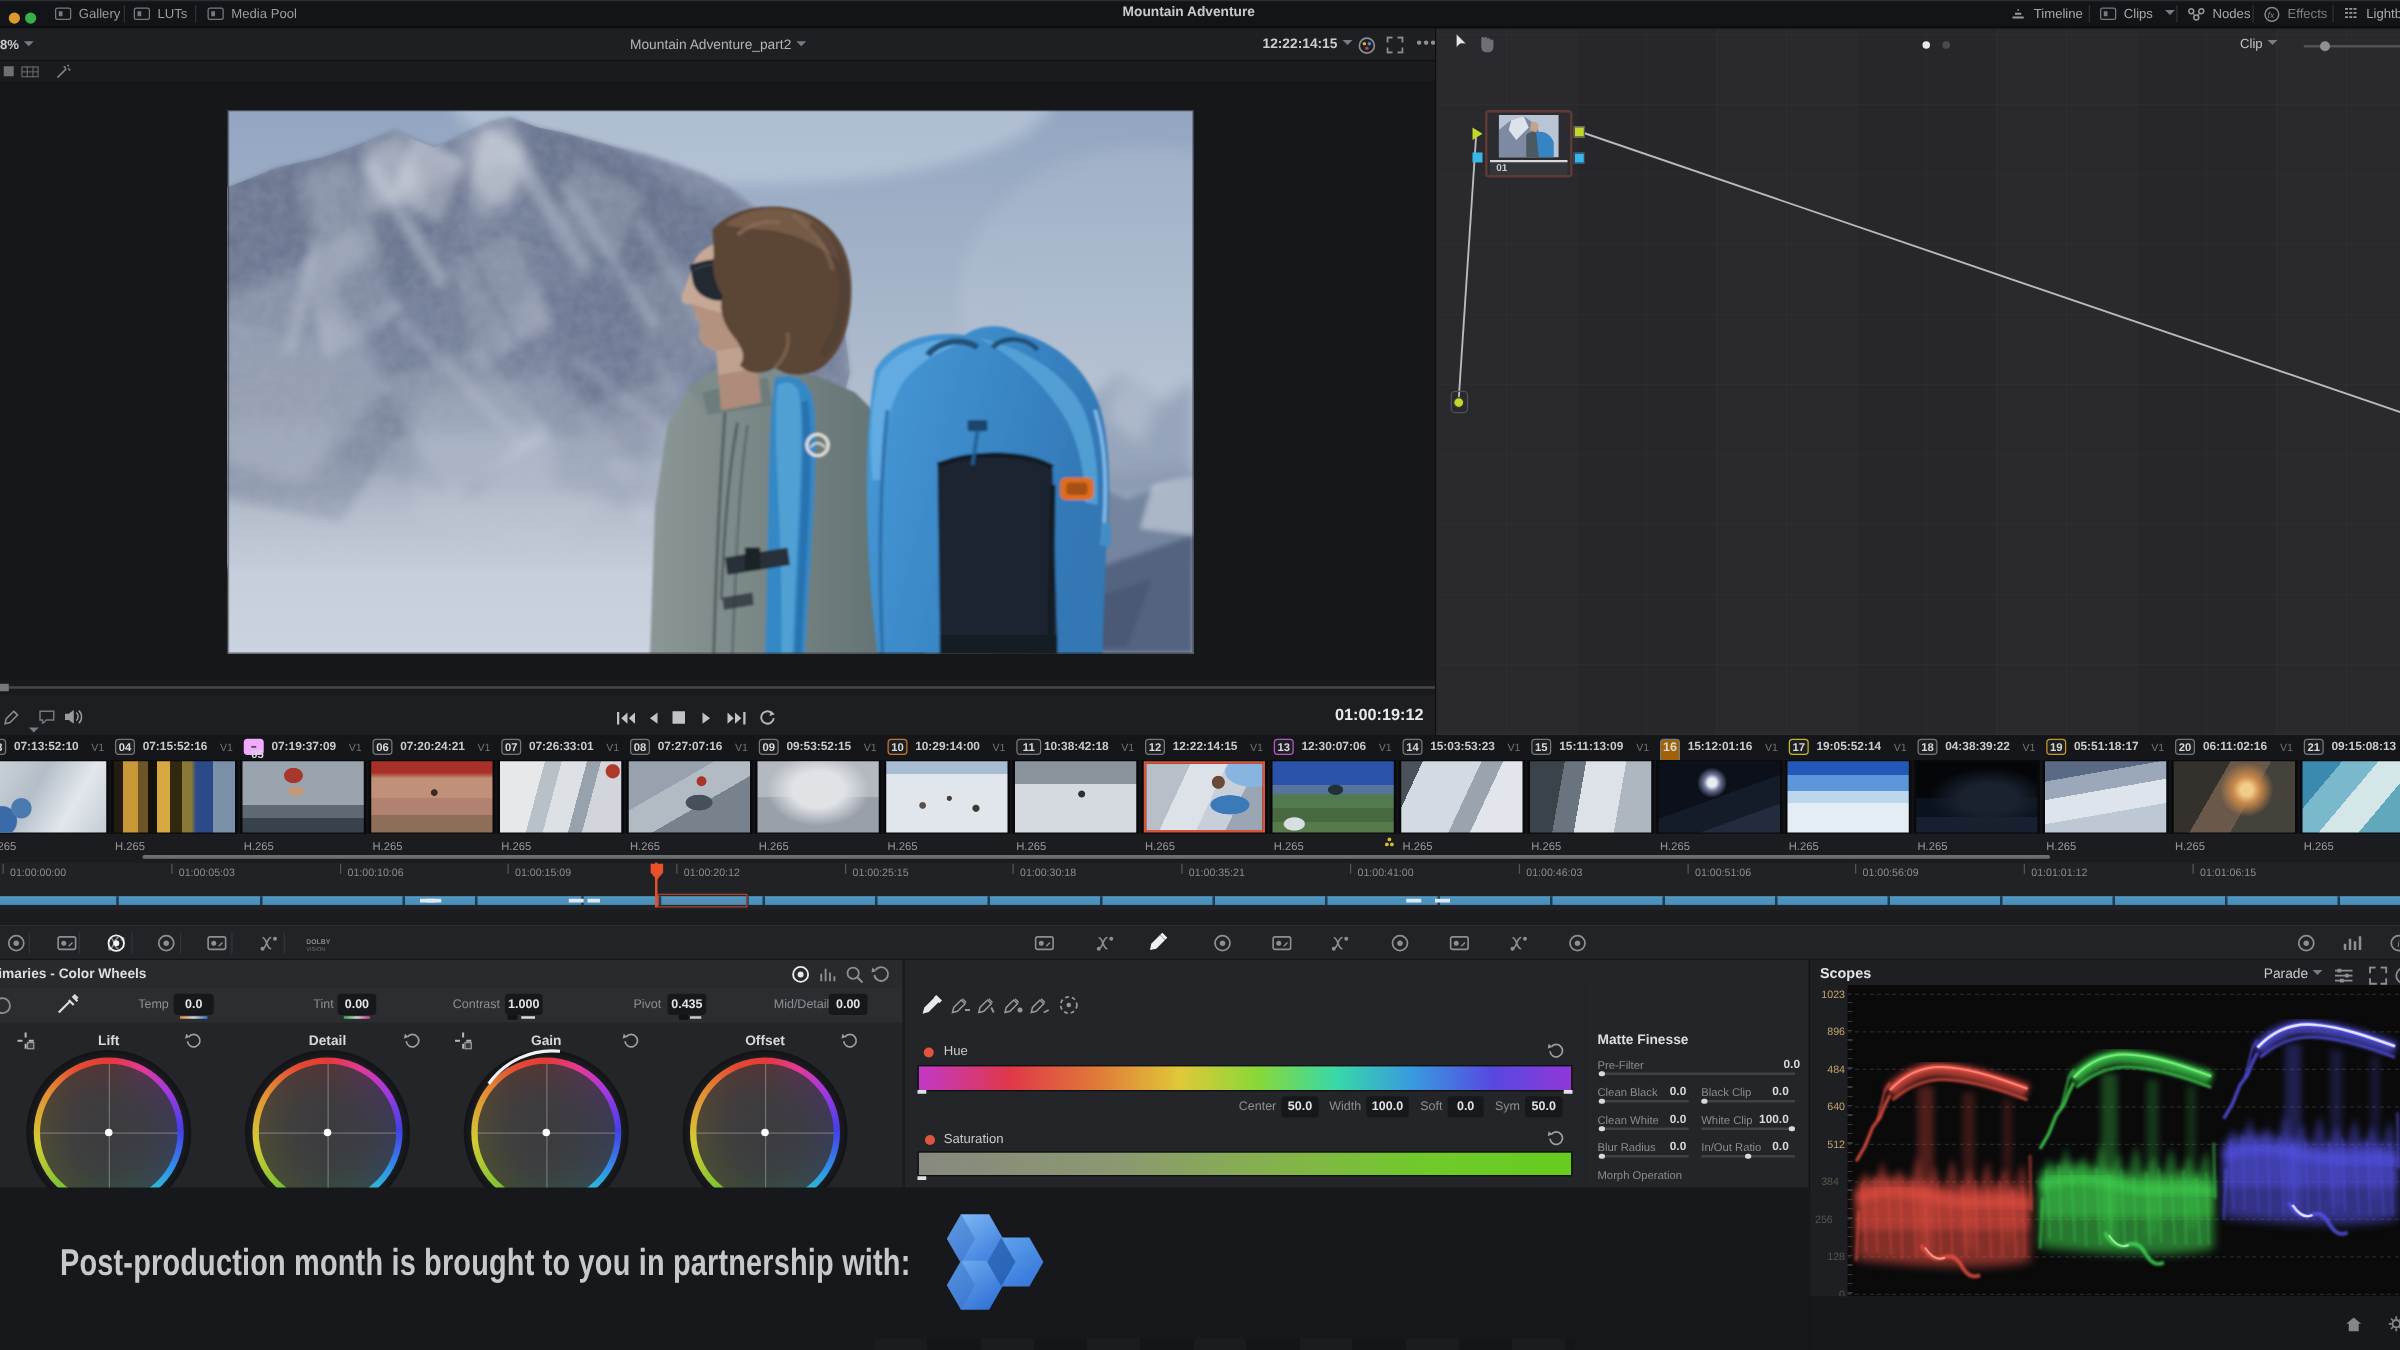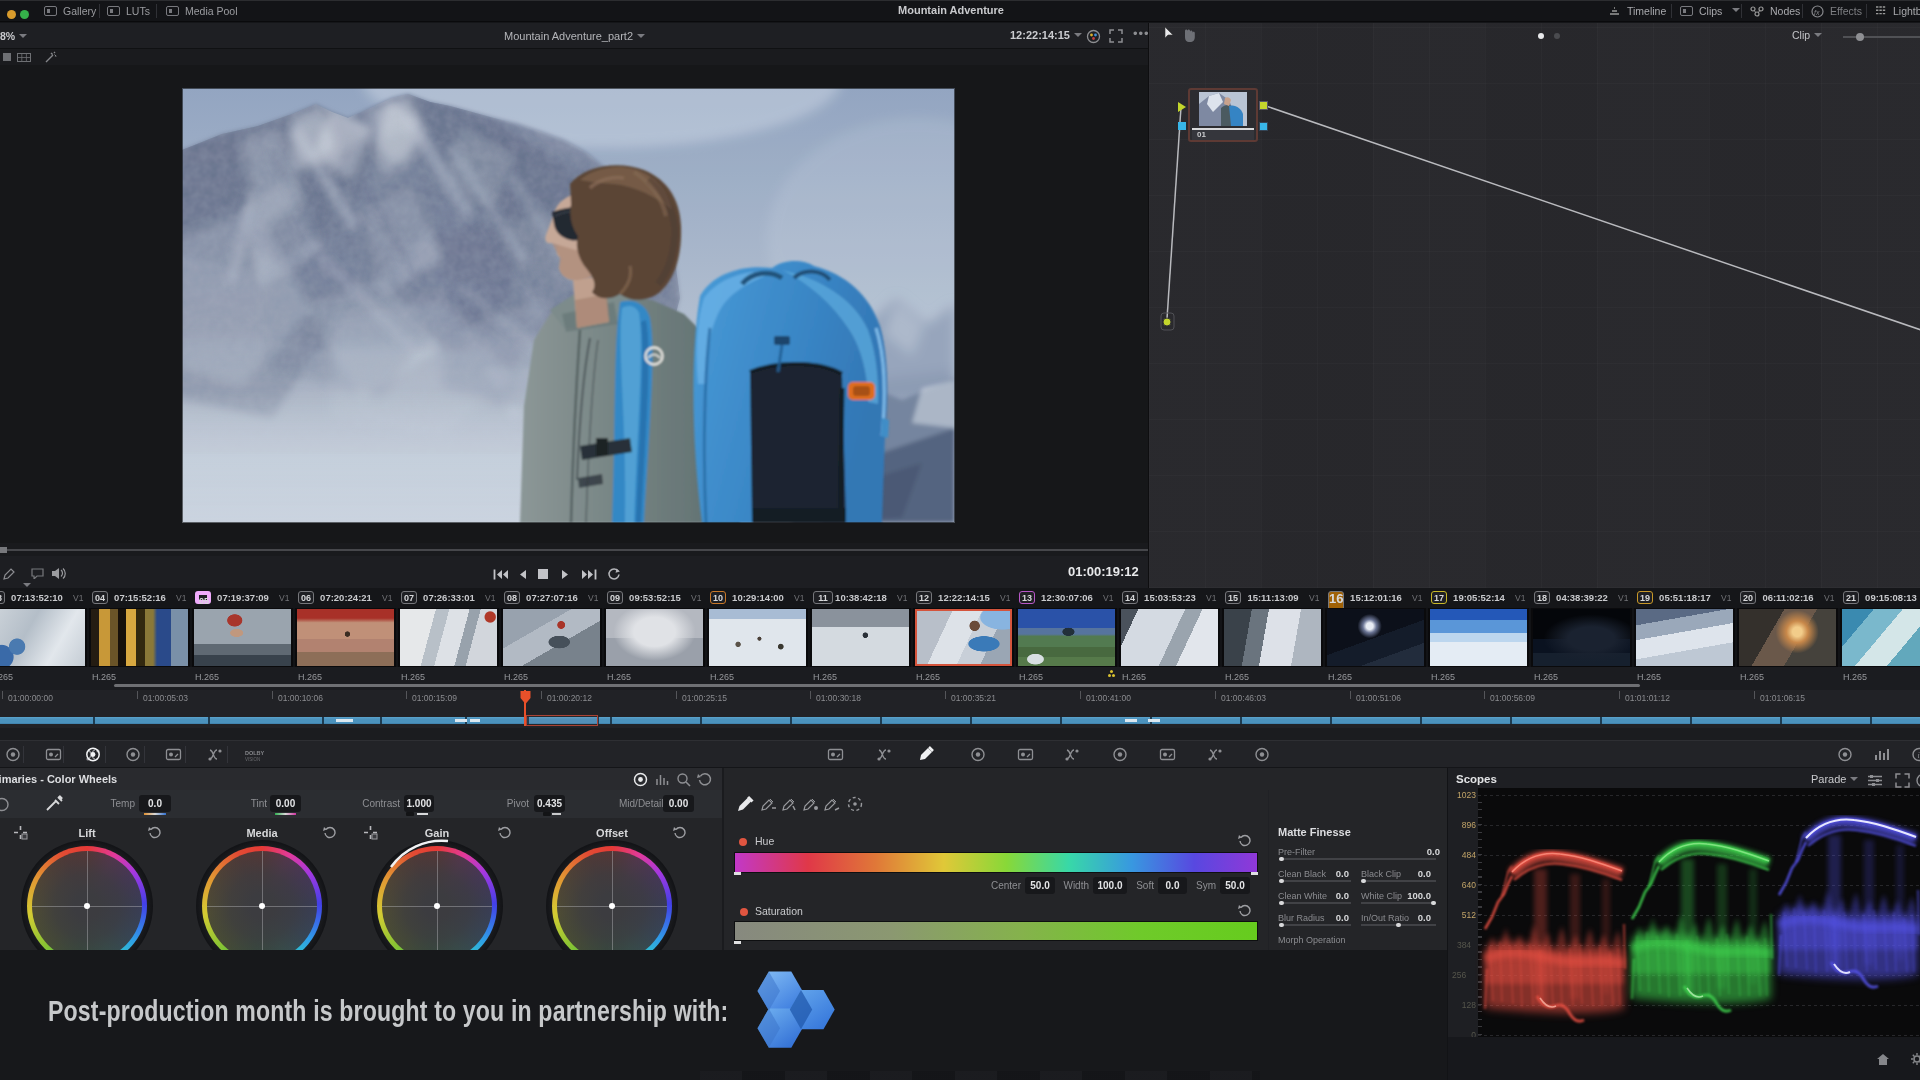--- a/index.html
+++ b/index.html
@@ -386,21 +386,21 @@
  <div class="abs" style="left:110px;top:99px;width:9px;height:9px;background:#38b6e8;border:1px solid #345"></div>
 </div>
 
 <div id="clipshead">
 <div class="abs" style="left:-11px;top:3px;width:16px;height:13px;border:1px solid #76777b;border-radius:3px;background:#1e1f23;color:#d8d9db;font-size:9px;font-weight:bold;text-align:center;line-height:13px">03</div>
 <div class="abs" style="left:9px;top:4px;width:56px;text-align:center;color:#c9cacd;font-size:9.5px;font-weight:bold">07:13:52:10</div>
 <div class="abs" style="left:73px;top:5px;color:#717276;font-size:8.5px">V1</div>
 <div class="abs" style="left:92px;top:3px;width:16px;height:13px;border:1px solid #76777b;border-radius:3px;background:#1e1f23;color:#d8d9db;font-size:9px;font-weight:bold;text-align:center;line-height:13px">04</div>
 <div class="abs" style="left:112px;top:4px;width:56px;text-align:center;color:#c9cacd;font-size:9.5px;font-weight:bold">07:15:52:16</div>
 <div class="abs" style="left:176px;top:5px;color:#717276;font-size:8.5px">V1</div>
-<div class="abs" style="left:195px;top:3px;width:16px;height:13px;border:4px solid #f0abfc;border-radius:3px;background:#1e1f23;color:#d8d9db;font-size:9px;font-weight:bold;text-align:center;line-height:13px">05</div>
+<div class="abs" style="left:195px;top:3px;width:16px;height:13px;border:6px solid #f0abfc;border-radius:3px;background:#1e1f23;color:#d8d9db;font-size:9px;font-weight:bold;text-align:center;line-height:13px">05</div>
 <div class="abs" style="left:215px;top:4px;width:56px;text-align:center;color:#c9cacd;font-size:9.5px;font-weight:bold">07:19:37:09</div>
 <div class="abs" style="left:279px;top:5px;color:#717276;font-size:8.5px">V1</div>
 <div class="abs" style="left:298px;top:3px;width:16px;height:13px;border:1px solid #76777b;border-radius:3px;background:#1e1f23;color:#d8d9db;font-size:9px;font-weight:bold;text-align:center;line-height:13px">06</div>
 <div class="abs" style="left:318px;top:4px;width:56px;text-align:center;color:#c9cacd;font-size:9.5px;font-weight:bold">07:20:24:21</div>
 <div class="abs" style="left:382px;top:5px;color:#717276;font-size:8.5px">V1</div>
 <div class="abs" style="left:401px;top:3px;width:16px;height:13px;border:1px solid #76777b;border-radius:3px;background:#1e1f23;color:#d8d9db;font-size:9px;font-weight:bold;text-align:center;line-height:13px">07</div>
 <div class="abs" style="left:421px;top:4px;width:56px;text-align:center;color:#c9cacd;font-size:9.5px;font-weight:bold">07:26:33:01</div>
 <div class="abs" style="left:485px;top:5px;color:#717276;font-size:8.5px">V1</div>
 <div class="abs" style="left:504px;top:3px;width:16px;height:13px;border:1px solid #76777b;border-radius:3px;background:#1e1f23;color:#d8d9db;font-size:9px;font-weight:bold;text-align:center;line-height:13px">08</div>
 <div class="abs" style="left:524px;top:4px;width:56px;text-align:center;color:#c9cacd;font-size:9.5px;font-weight:bold">07:27:07:16</div>
@@ -419,21 +419,21 @@
 <div class="abs" style="left:1000px;top:5px;color:#717276;font-size:8.5px">V1</div>
 <div class="abs" style="left:1019px;top:3px;width:16px;height:13px;border:1px solid #b858c8;border-radius:3px;background:#1e1f23;color:#d8d9db;font-size:9px;font-weight:bold;text-align:center;line-height:13px">13</div>
 <div class="abs" style="left:1039px;top:4px;width:56px;text-align:center;color:#c9cacd;font-size:9.5px;font-weight:bold">12:30:07:06</div>
 <div class="abs" style="left:1103px;top:5px;color:#717276;font-size:8.5px">V1</div>
 <div class="abs" style="left:1122px;top:3px;width:16px;height:13px;border:1px solid #76777b;border-radius:3px;background:#1e1f23;color:#d8d9db;font-size:9px;font-weight:bold;text-align:center;line-height:13px">14</div>
 <div class="abs" style="left:1142px;top:4px;width:56px;text-align:center;color:#c9cacd;font-size:9.5px;font-weight:bold">15:03:53:23</div>
 <div class="abs" style="left:1206px;top:5px;color:#717276;font-size:8.5px">V1</div>
 <div class="abs" style="left:1225px;top:3px;width:16px;height:13px;border:1px solid #76777b;border-radius:3px;background:#1e1f23;color:#d8d9db;font-size:9px;font-weight:bold;text-align:center;line-height:13px">15</div>
 <div class="abs" style="left:1245px;top:4px;width:56px;text-align:center;color:#c9cacd;font-size:9.5px;font-weight:bold">15:11:13:09</div>
 <div class="abs" style="left:1309px;top:5px;color:#717276;font-size:8.5px">V1</div>
-<div class="abs" style="left:1328px;top:3px;width:16px;height:31px;border:1px solid #76777b;border-radius:3px;background:#a16207;color:#d8d9db;font-size:13px;font-weight:bold;text-align:center;line-height:13px">16</div>
+<div class="abs" style="left:1328px;top:3px;width:16px;height:31px;border:1px solid #76777b;border-radius:3px;background:#a16207;color:#d8d9db;font-size:10px;font-weight:bold;text-align:center;line-height:13px">16</div>
 <div class="abs" style="left:1348px;top:4px;width:56px;text-align:center;color:#c9cacd;font-size:9.5px;font-weight:bold">15:12:01:16</div>
 <div class="abs" style="left:1412px;top:5px;color:#717276;font-size:8.5px">V1</div>
 <div class="abs" style="left:1431px;top:3px;width:16px;height:13px;border:1px solid #c8b828;border-radius:3px;background:#1e1f23;color:#d8d9db;font-size:9px;font-weight:bold;text-align:center;line-height:13px">17</div>
 <div class="abs" style="left:1451px;top:4px;width:56px;text-align:center;color:#c9cacd;font-size:9.5px;font-weight:bold">19:05:52:14</div>
 <div class="abs" style="left:1515px;top:5px;color:#717276;font-size:8.5px">V1</div>
 <div class="abs" style="left:1534px;top:3px;width:16px;height:13px;border:1px solid #76777b;border-radius:3px;background:#1e1f23;color:#d8d9db;font-size:9px;font-weight:bold;text-align:center;line-height:13px">18</div>
 <div class="abs" style="left:1554px;top:4px;width:56px;text-align:center;color:#c9cacd;font-size:9.5px;font-weight:bold">04:38:39:22</div>
 <div class="abs" style="left:1618px;top:5px;color:#717276;font-size:8.5px">V1</div>
 <div class="abs" style="left:1637px;top:3px;width:16px;height:13px;border:1px solid #c89828;border-radius:3px;background:#1e1f23;color:#d8d9db;font-size:9px;font-weight:bold;text-align:center;line-height:13px">19</div>
 <div class="abs" style="left:1657px;top:4px;width:56px;text-align:center;color:#c9cacd;font-size:9.5px;font-weight:bold">05:51:18:17</div>
@@ -724,21 +724,21 @@
  </div>
  <svg class="abs" style="left:13px;top:57px" width="15" height="15">
         <path d="M7.5 1v4M7.5 10v4M1 7.5h4M10 7.5h4" stroke="#b8b9bd" stroke-width="1.6"></path>
         <rect x="9" y="9" width="5" height="5" fill="#3a3b3f" stroke="#9a9b9f"></rect>
       </svg>
  <div class="wlabel" style="left:47px">Lift</div>
  <svg class="abs" style="left:148px;top:58px" width="13" height="13">
         <path d="M3 3.5a5 5 0 1 1 -1 3.5" fill="none" stroke="#9e9fa3" stroke-width="1.4"></path>
         <path d="M1 1l2.6 2.6L0 5z" fill="#9e9fa3"></path>
       </svg>
- <div class="wlabel" style="left:222px">Media</div>
+ <div class="wlabel" style="left:222px">Detail</div>
  <svg class="abs" style="left:323px;top:58px" width="13" height="13">
         <path d="M3 3.5a5 5 0 1 1 -1 3.5" fill="none" stroke="#9e9fa3" stroke-width="1.4"></path>
         <path d="M1 1l2.6 2.6L0 5z" fill="#9e9fa3"></path>
       </svg>
  <svg class="abs" style="left:363px;top:57px" width="15" height="15">
         <path d="M7.5 1v4M7.5 10v4M1 7.5h4M10 7.5h4" stroke="#b8b9bd" stroke-width="1.6"></path>
         <rect x="9" y="9" width="5" height="5" fill="#3a3b3f" stroke="#9a9b9f"></rect>
       </svg>
  <div class="wlabel" style="left:397px">Gain</div>
  <svg class="abs" style="left:498px;top:58px" width="13" height="13">

